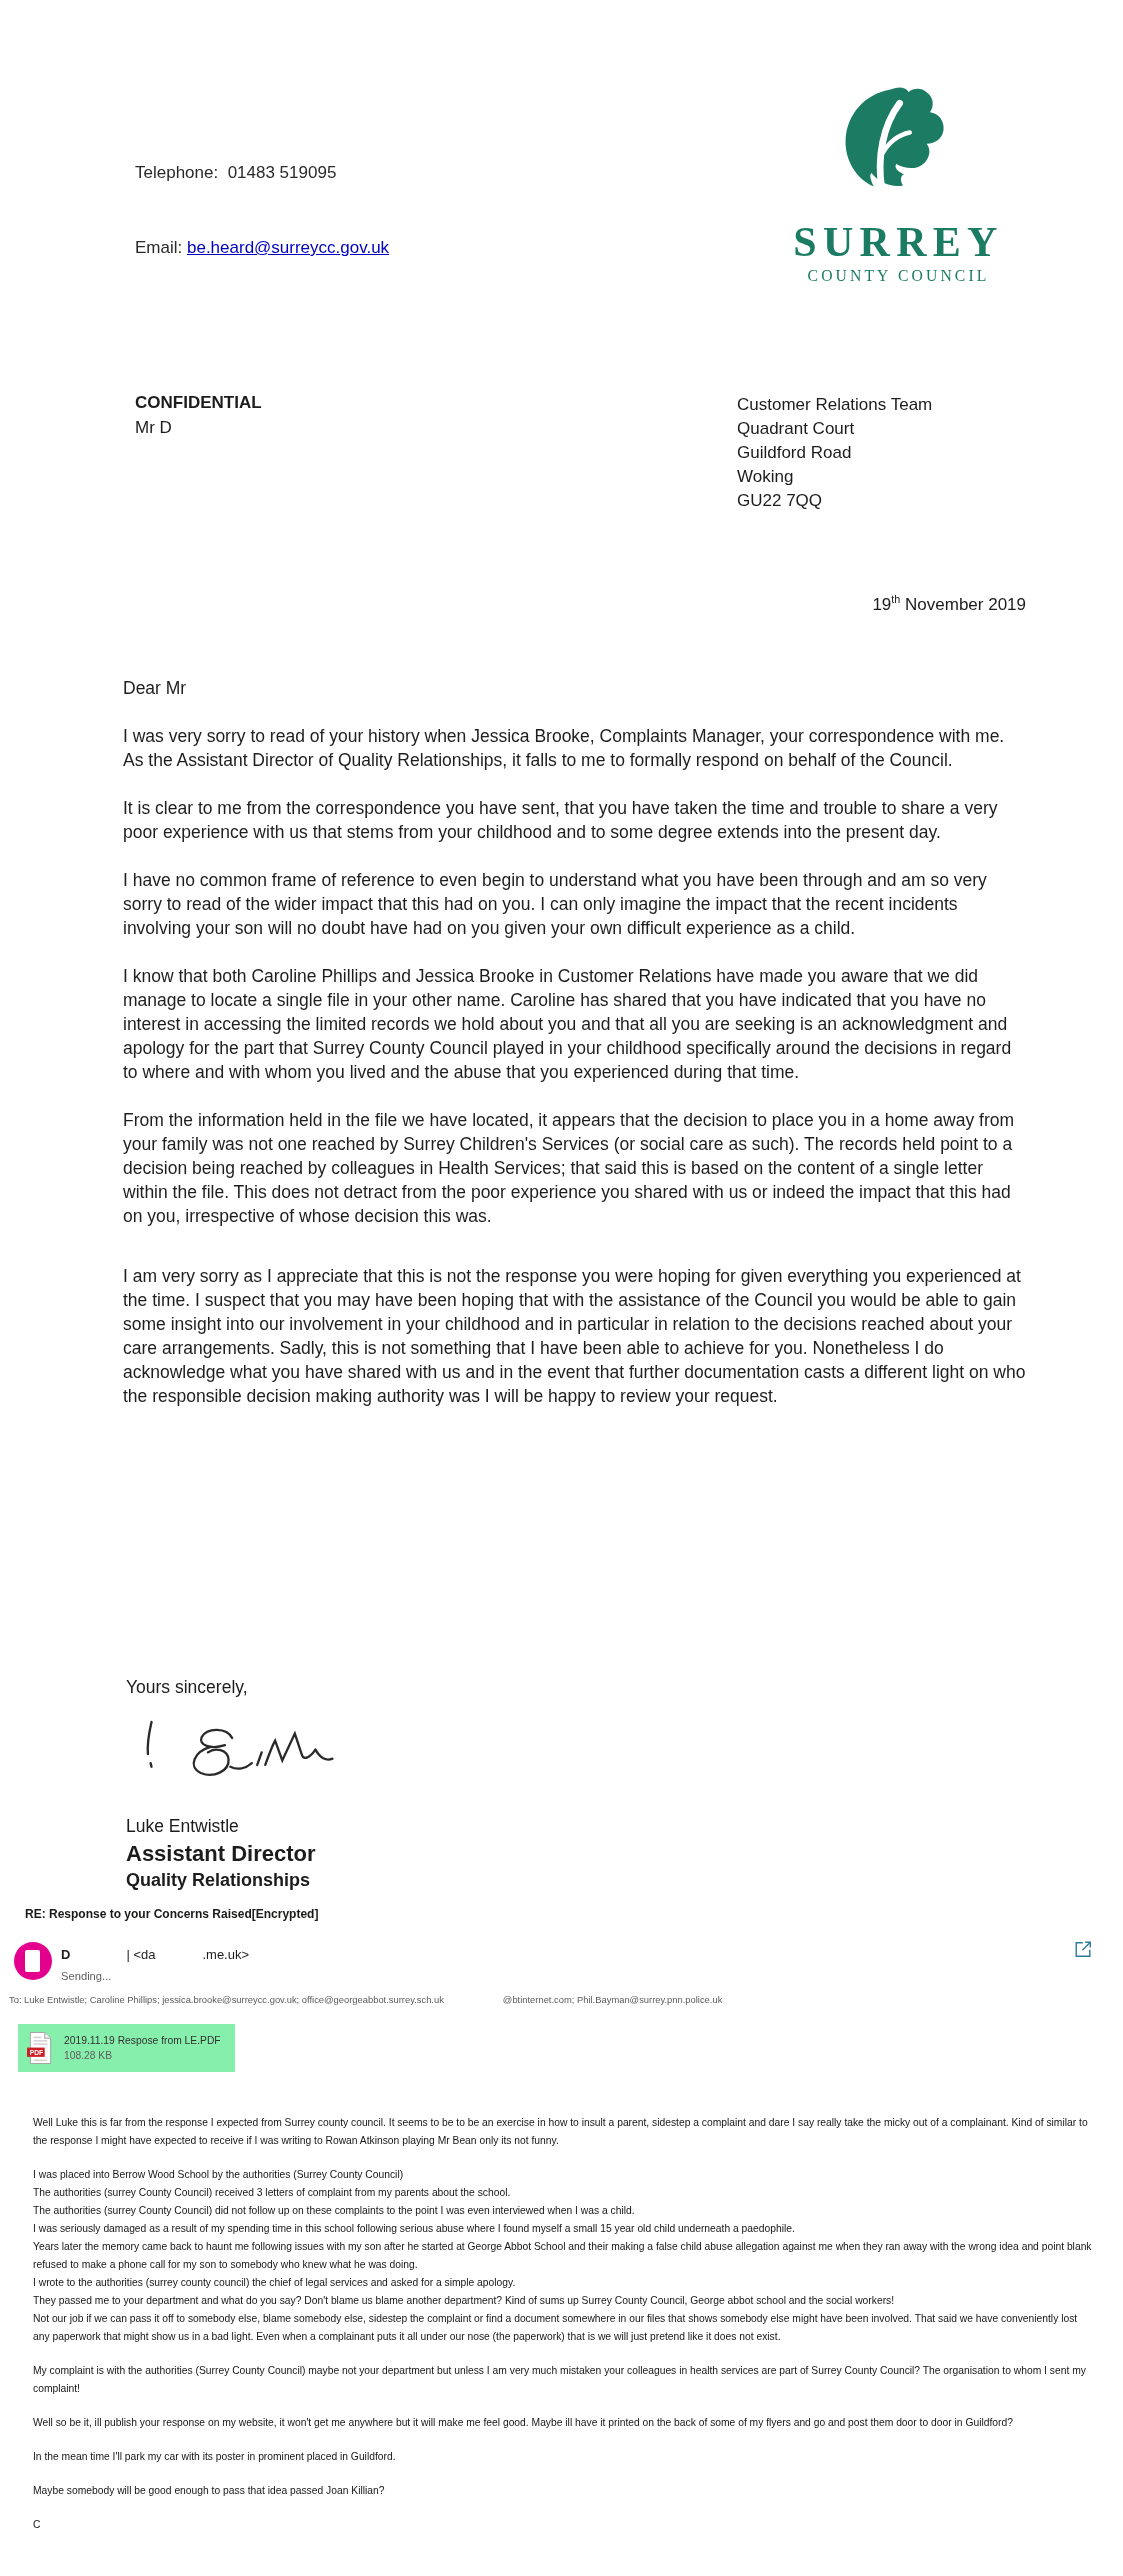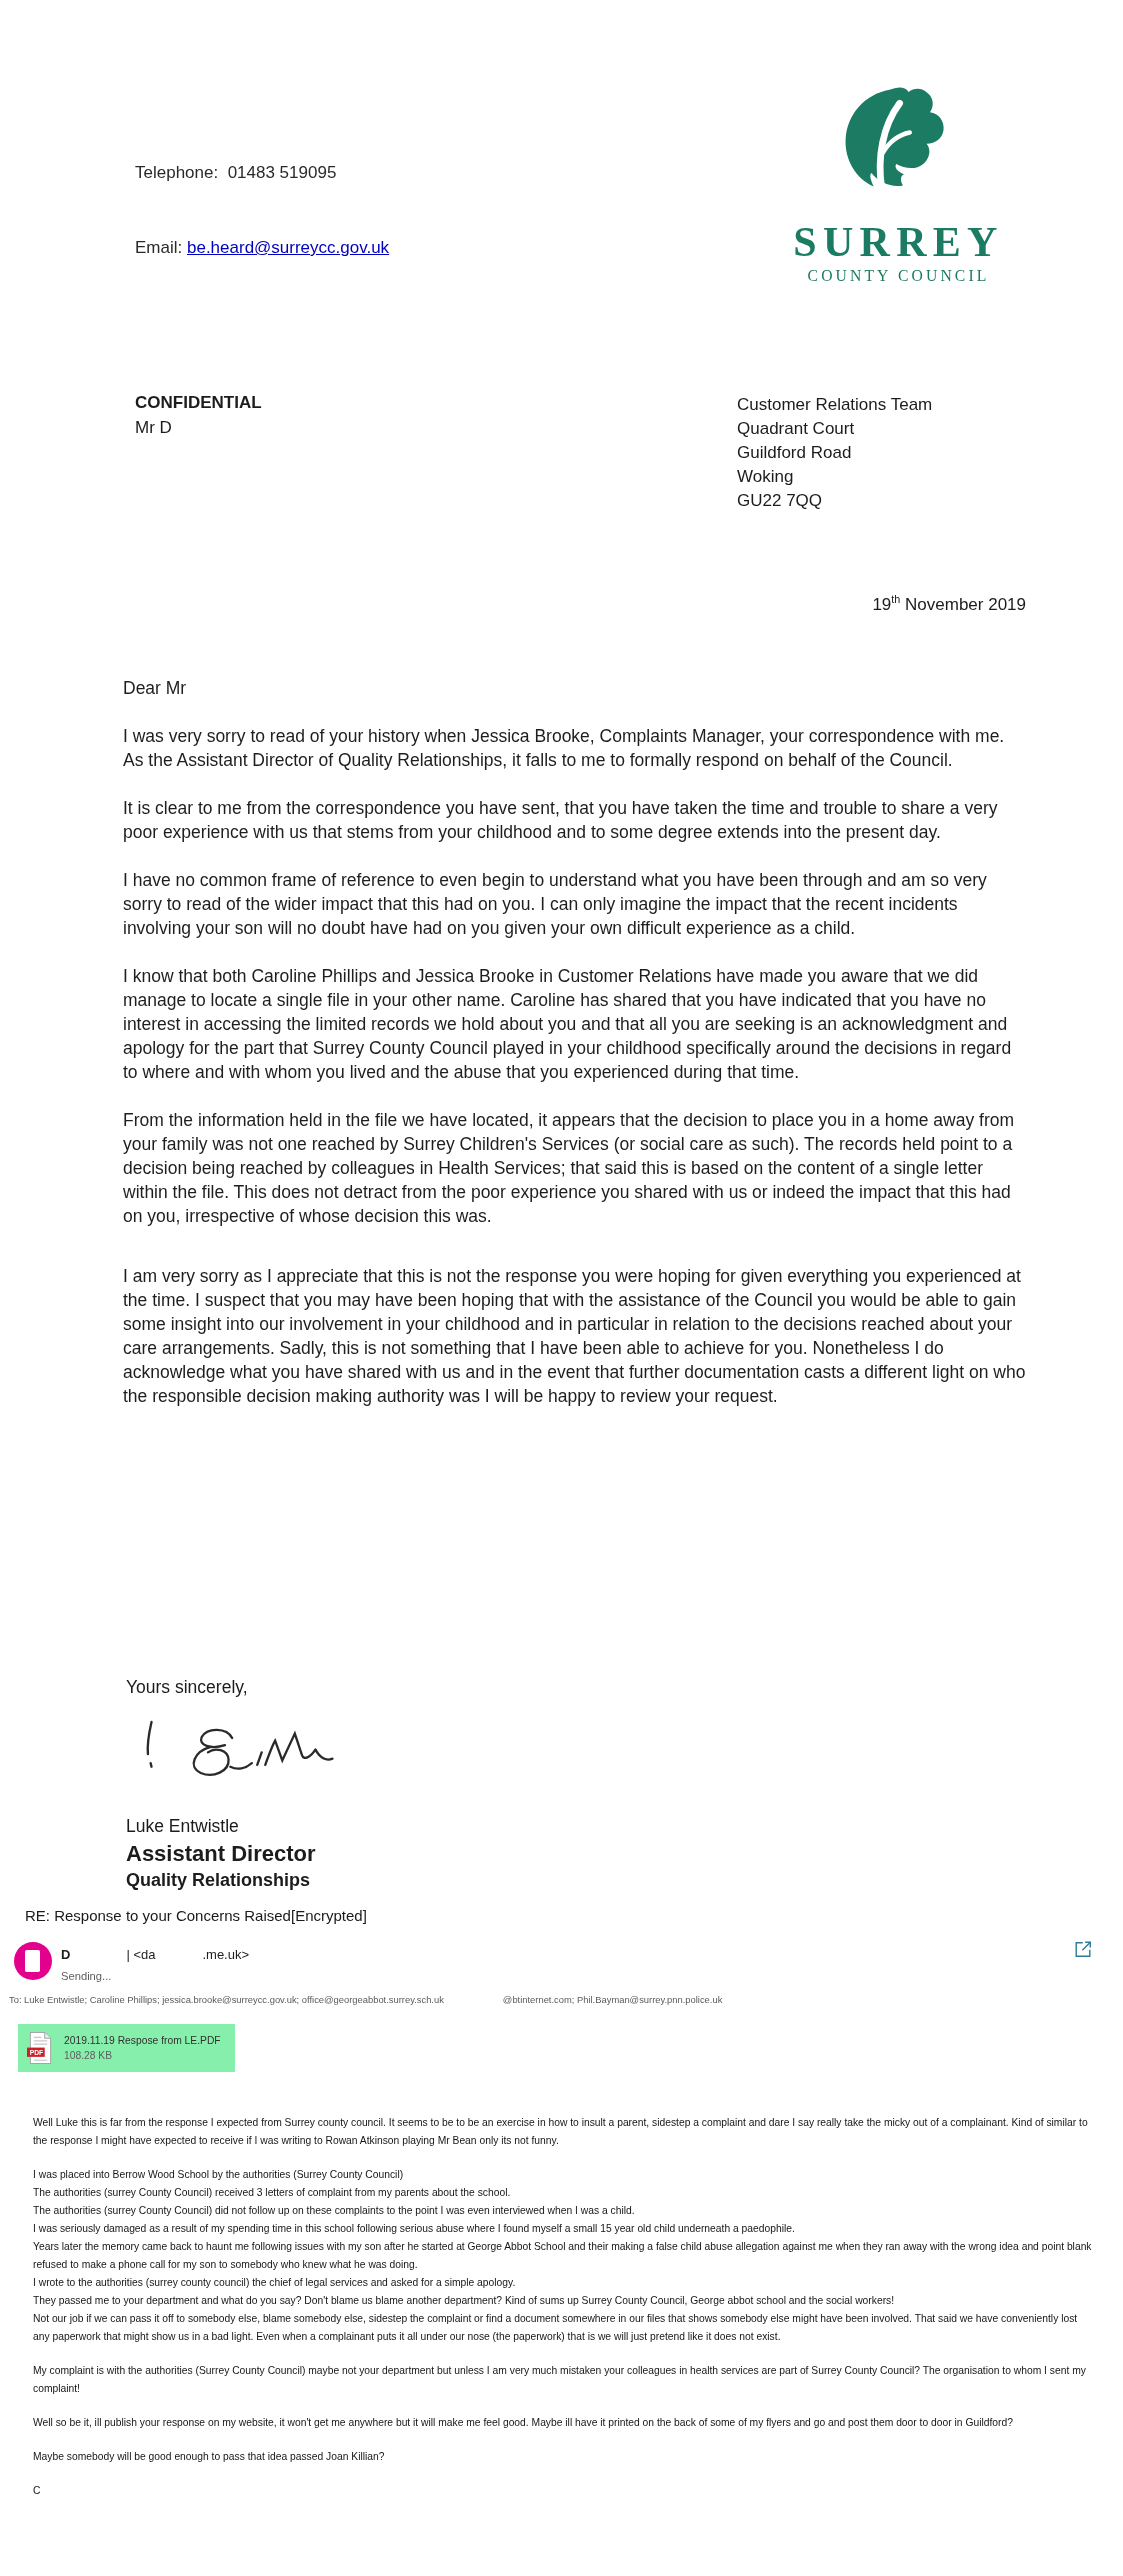--- a/index.html
+++ b/index.html
@@ -30,21 +30,21 @@
   .letter-paras p{margin:0 0 24px;}
   .letter-paras p:nth-child(6){margin-top:36px;}
 
   .closing{left:126px;top:1677px;font-size:17.5px;}
   .signature{left:124px;top:1704px;}
   .sig-name{left:126px;top:1816px;font-size:17.5px;}
   .sig-title1{left:126px;top:1841px;font-size:22px;font-weight:bold;}
   .sig-title2{left:126px;top:1870px;font-size:18px;font-weight:bold;}
 
   
-  .subject{left:25px;top:1907px;font-size:15px;font-weight:400;color:#1b1a19;}
+  .subject{left:25px;top:1907px;font-size:12px;font-weight:700;color:#1b1a19;}
   .avatar{left:13.5px;top:1942px;width:38px;height:38px;border-radius:50%;background:#e3008c;cursor:pointer;}
   .avatar::after{content:"";position:absolute;left:11.7px;top:8px;width:14.4px;height:21.6px;background:#fff;border-radius:1.8px;}
   .sender-line{left:61px;top:1947px;font-size:13px;color:#201f1e;cursor:pointer;}
   .sender-line .sender-name{font-weight:700;}
   .gap-a{display:inline-block;width:56px;}
   .gap-b{display:inline-block;width:47px;}
   .sending{left:61px;top:1970px;font-size:11.2px;color:#605e5c;}
   .popout{left:1072px;top:1938px;width:22.5px;height:22.5px;cursor:pointer;}
   .to-line{left:9px;top:1994px;font-size:9.4px;color:#5c5b5a;}
   .to-gap{display:inline-block;width:59px;}
@@ -166,19 +166,22 @@
       <p>They passed me to your department and what do you say? Don't blame us blame another department? Kind of sums up Surrey County Council, George abbot school and the social workers!</p>
       <p>Not our job if we can pass it off to somebody else, blame somebody else, sidestep the complaint or find a document somewhere in our files that shows somebody else might have been involved. That said we have conveniently lost any paperwork that might show us in a bad light. Even when a complainant puts it all under our nose (the paperwork) that is we will just pretend like it does not exist.</p>
     </div>
     <div class="group">
       <p>My complaint is with the authorities (Surrey County Council) maybe not your department but unless I am very much mistaken your colleagues in health services are part of Surrey County Council? The organisation to whom I sent my complaint!</p>
     </div>
     <div class="group">
       <p>Well so be it, ill publish your response on my website, it won't get me anywhere but it will make me feel good. Maybe ill have it printed on the back of some of my flyers and go and post them door to door in Guildford?</p>
     </div>
     <div class="group">
+      <p>In the mean time I'll park my car with its poster in prominent placed in Guildford.</p>
+    </div>
+    <div class="group">
       <p>Maybe somebody will be good enough to pass that idea passed Joan Killian?</p>
     </div>
     <div class="group">
       <p>C</p>
     </div>
   </div>
 
 
 </body></html>

